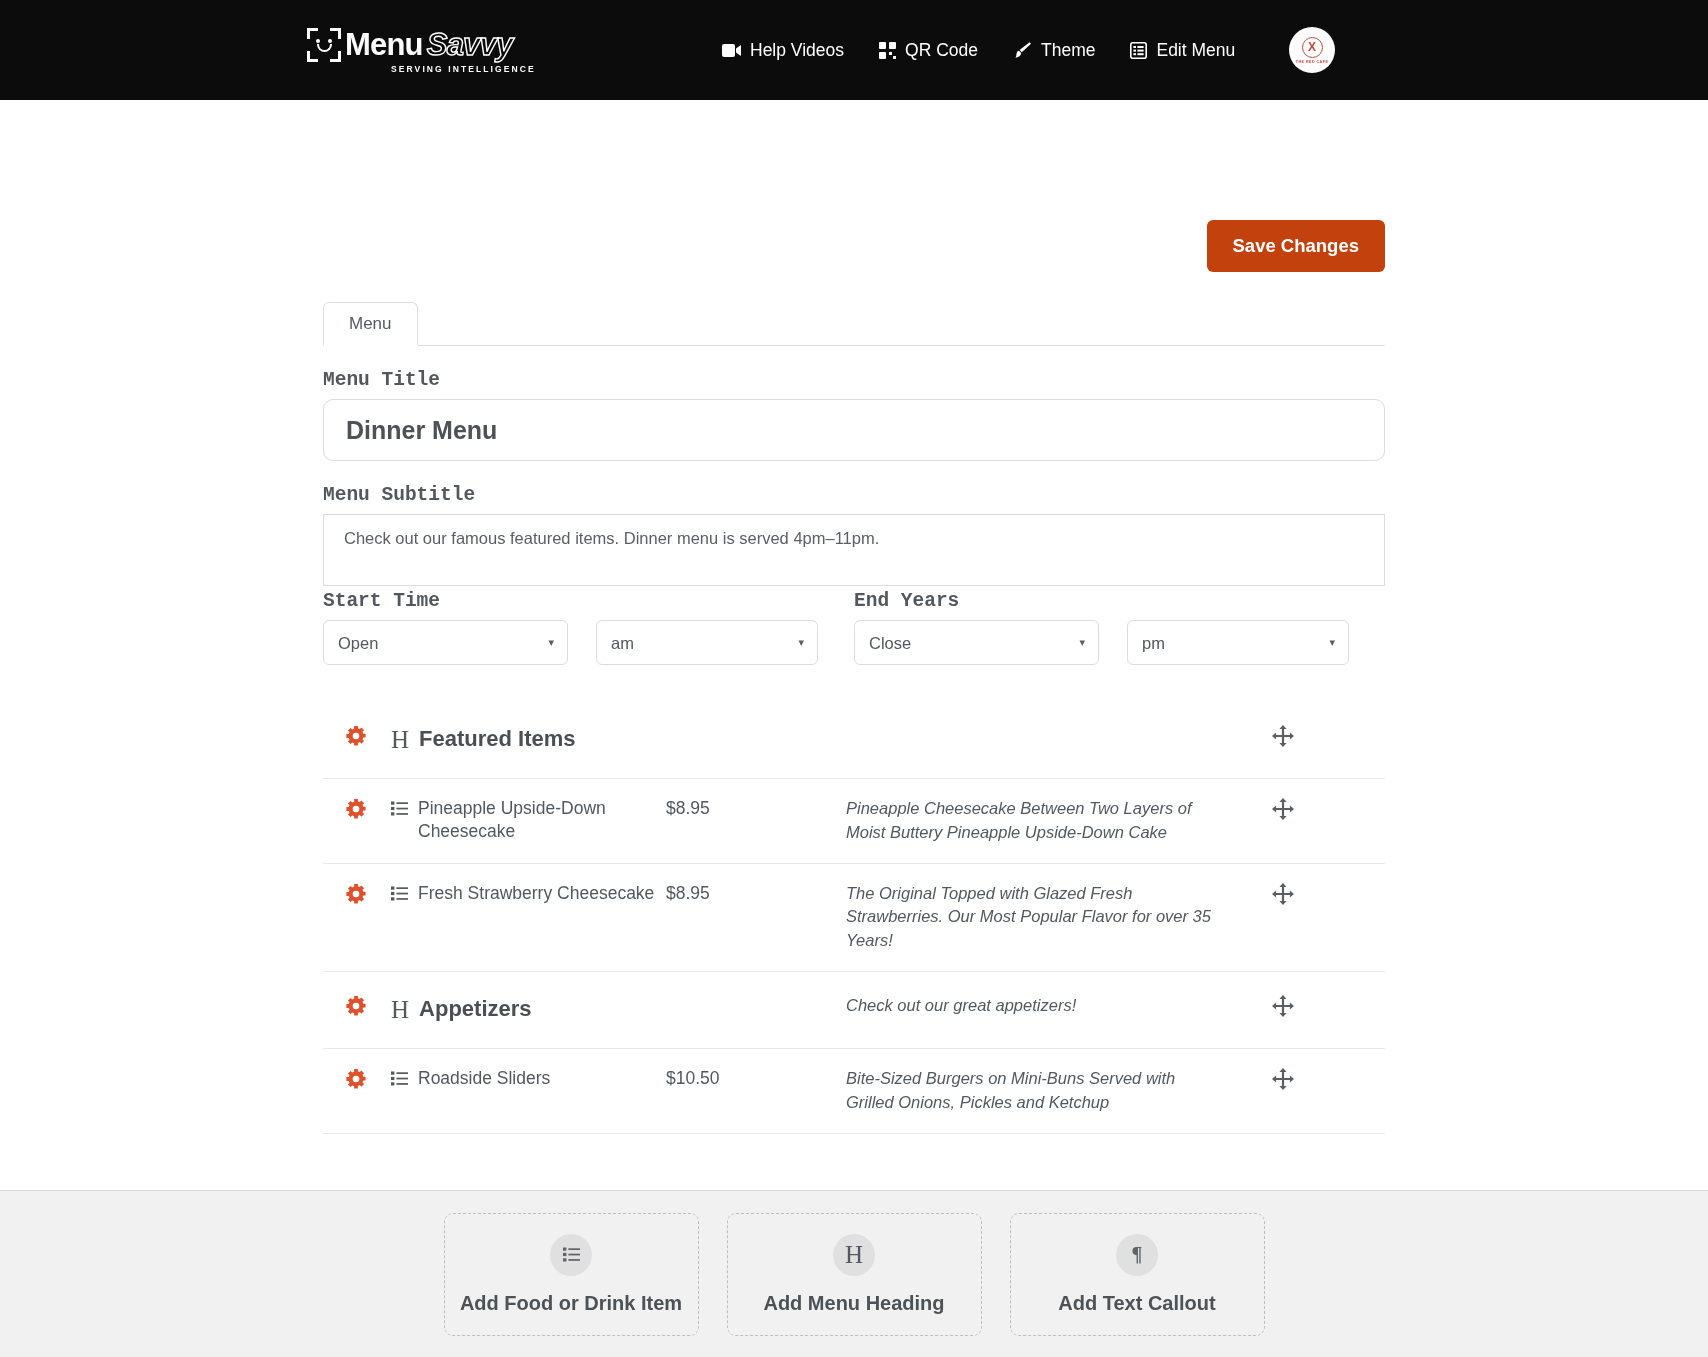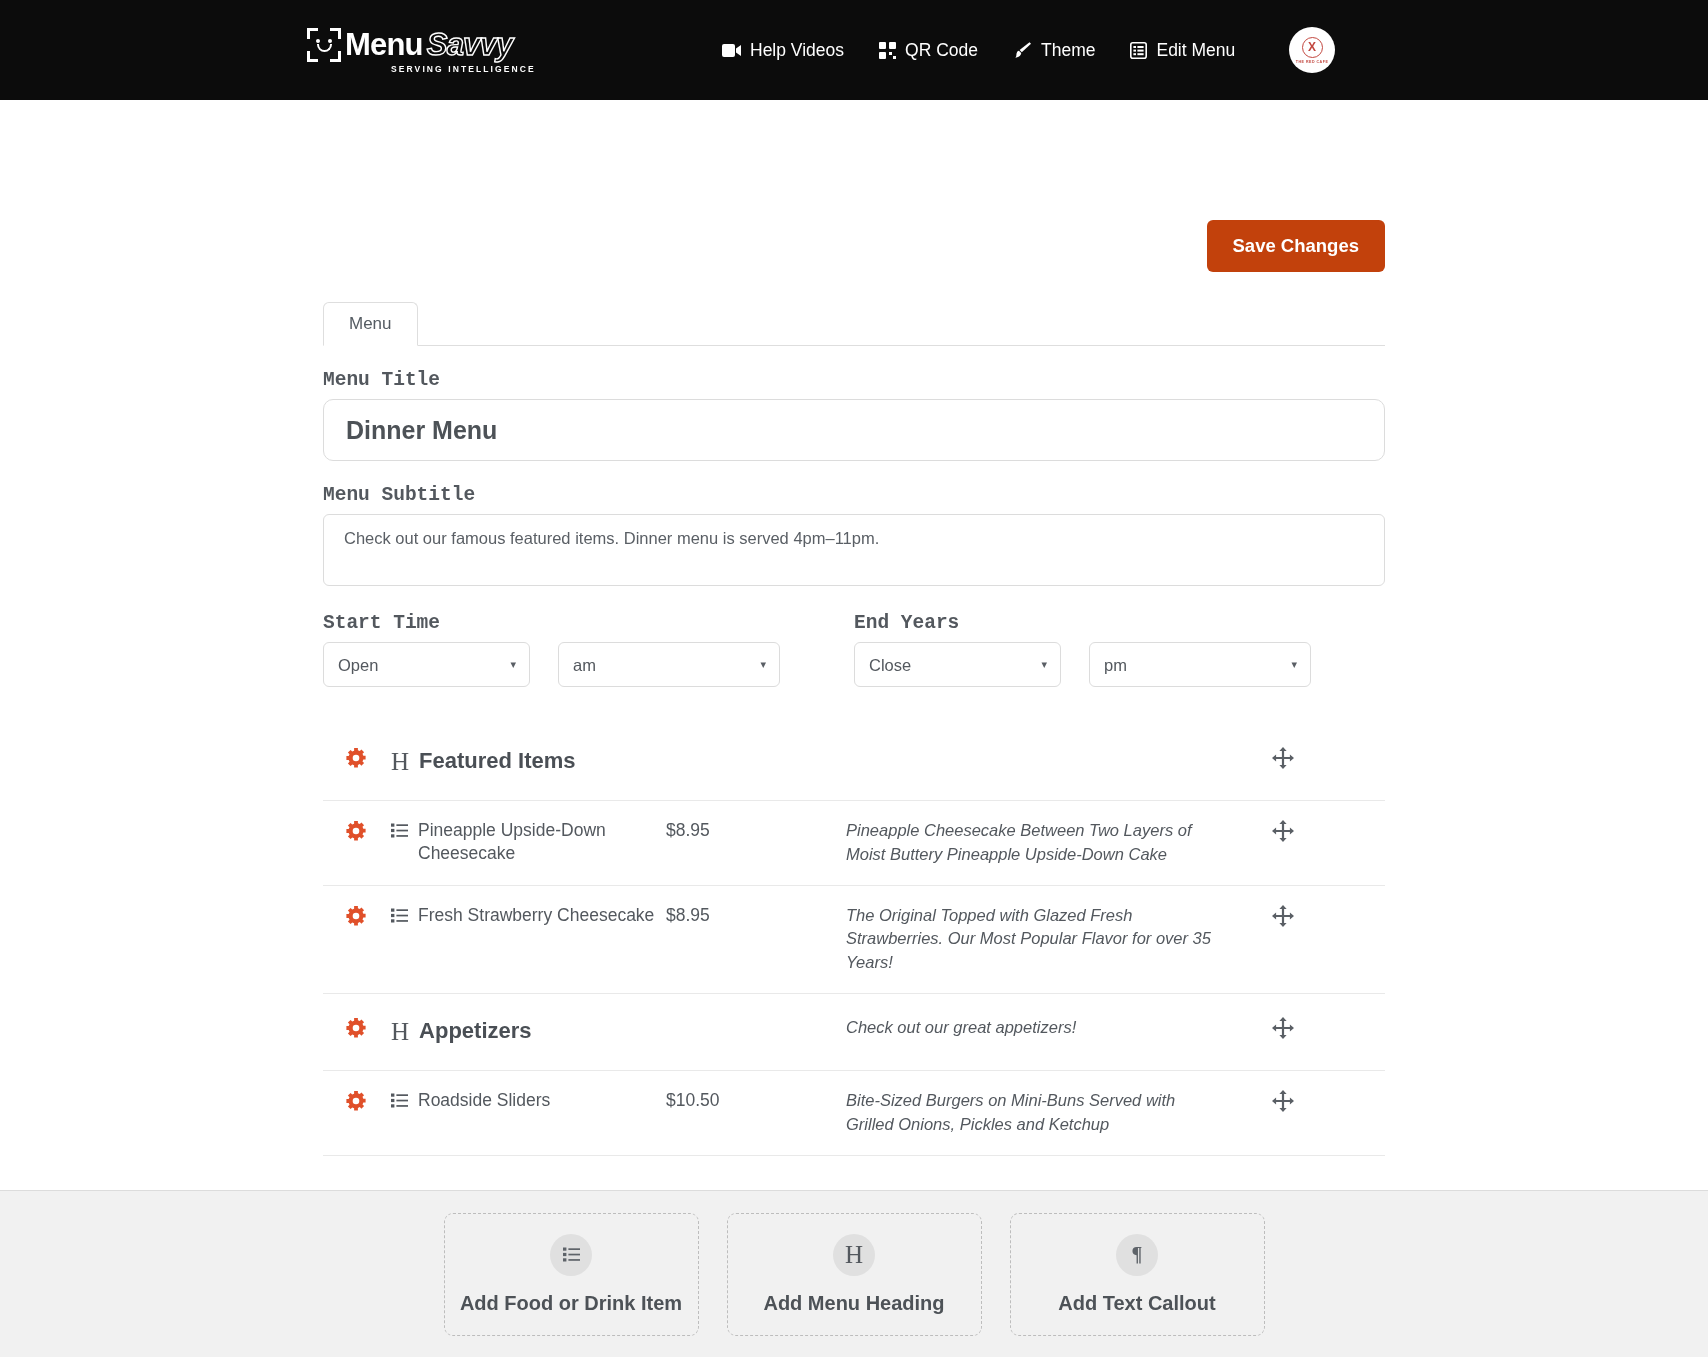--- a/index.html
+++ b/index.html
@@ -140,35 +140,35 @@
     border: 1px solid #dcdcdc; border-radius: 10px;
     padding: 0 22px;
     font-family: "Liberation Sans", sans-serif;
     font-size: 25px; font-weight: bold; color: #4d5257;
     outline: none;
     background: #fff;
   }
   .text-area {
     width: 100%;
     height: 72px;
-    border: 1px solid #dcdcdc; border-radius: 6px;
+    border: 1px solid #dcdcdc; border-radius: 0;
     padding: 14px 20px;
     font-family: "Liberation Sans", sans-serif;
     font-size: 16.5px; color: #5a5f65;
     outline: none; resize: none;
     background: #fff;
   }
 
   .time-grid {
-    display: flex; margin-top: 22px; align-items: flex-end;
+    display: flex;  align-items: flex-end;
   }
   .time-col { width: 50%; }
   .time-col .row { display: flex; gap: 28px; margin-top: 8px; }
   .sel-wrap { position: relative; }
-  .sel-wrap.w1 { width: 207px; }
+  .sel-wrap.w1 { width: 245px; }
   .sel-wrap.w2 { width: 222px; }
   select.sel {
     width: 100%; height: 45px;
     border: 1px solid #dcdcdc; border-radius: 6px;
     background: #ffffff;
     padding: 0 14px;
     font-family: "Liberation Sans", sans-serif;
     font-size: 16.5px; color: #53585e;
     -webkit-appearance: none; appearance: none;
     cursor: pointer;

